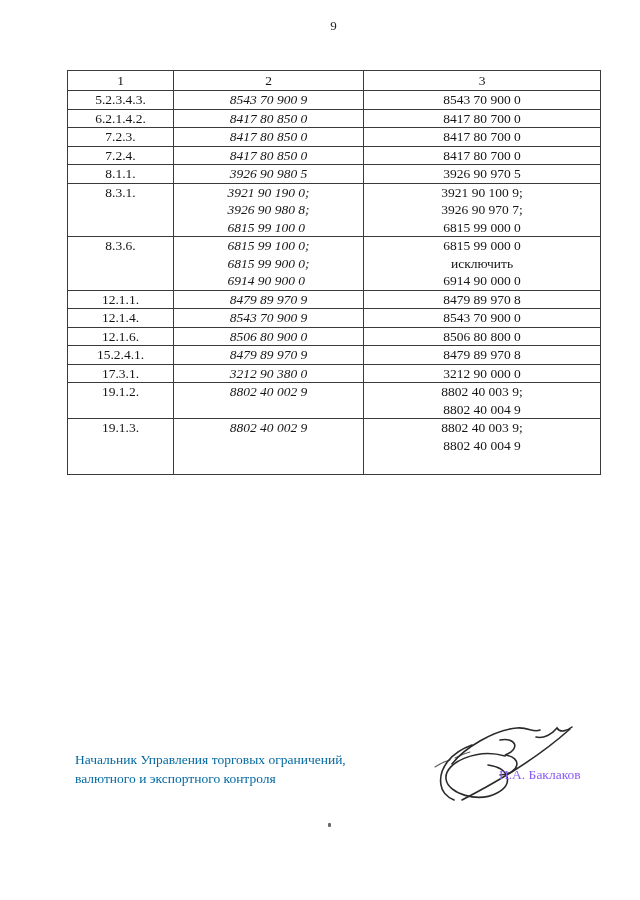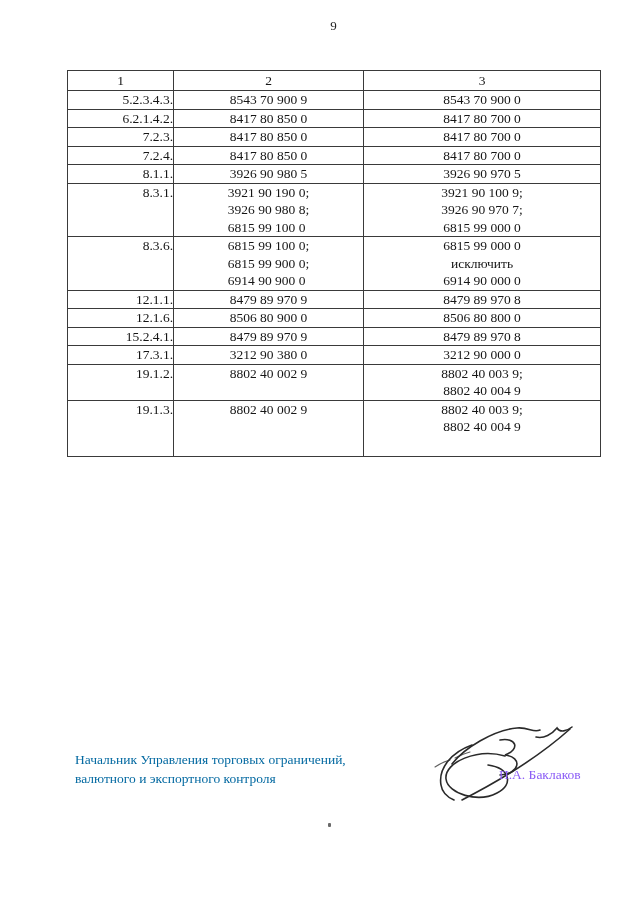--- a/index.html
+++ b/index.html
@@ -47,22 +47,22 @@
   }
   table.codes-table th {
     font-weight: normal;
     height: 19px;
     text-align: center;
     vertical-align: middle;
   }
   col.c1 { width: 106px; }
   col.c2 { width: 190px; }
   col.c3 { width: 237px; }
-  td.col1 { text-align: right; padding-left: 8px; font-family: Liberation Serif, serif; }
-  td.col2 { text-align: center; }
+  td.col1 { text-align: center; padding-left: 8px; font-family: Liberation Serif, serif; }
+  td.col2 { text-align: center; font-style: italic; }
   td.col2 .center-block { display: inline-block; text-align: left; }
   td.col3 { text-align: center; padding-left: 40px; }
   tbody tr:last-child td { padding-bottom: 20px; }
   .sign-title {
     position: absolute;
     left: 75px;
     top: 750px;
     font-size: 13.5px;
     line-height: 19px;
     color: #0369a1;
@@ -184,20 +184,29 @@
           <td class="col1">
             <div>12.1.1.</div>
           </td>
           <td class="col2"><div class="center-block"><div>8479 89 970 9</div></div></td>
           <td class="col3">
             <div>8479 89 970 8</div>
           </td>
         </tr>
         <tr>
           <td class="col1">
+            <div>12.1.4.</div>
+          </td>
+          <td class="col2"><div class="center-block"><div>8543 70 900 9</div></div></td>
+          <td class="col3">
+            <div>8543 70 900 0</div>
+          </td>
+        </tr>
+        <tr>
+          <td class="col1">
             <div>12.1.6.</div>
           </td>
           <td class="col2"><div class="center-block"><div>8506 80 900 0</div></div></td>
           <td class="col3">
             <div>8506 80 800 0</div>
           </td>
         </tr>
         <tr>
           <td class="col1">
             <div>15.2.4.1.</div>

